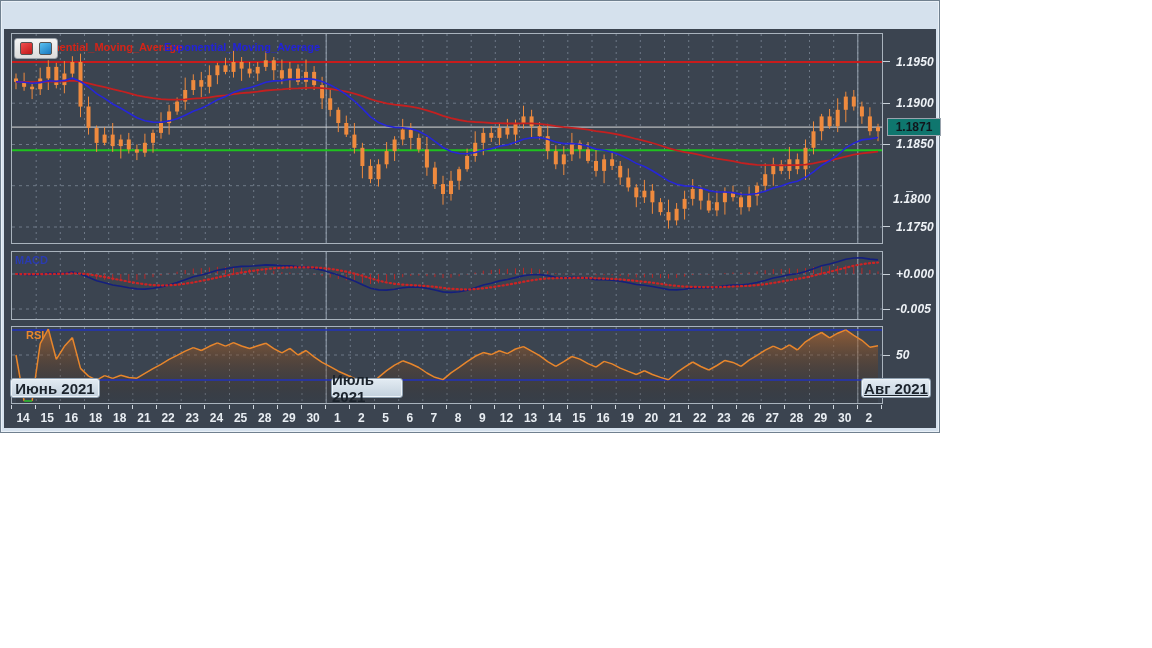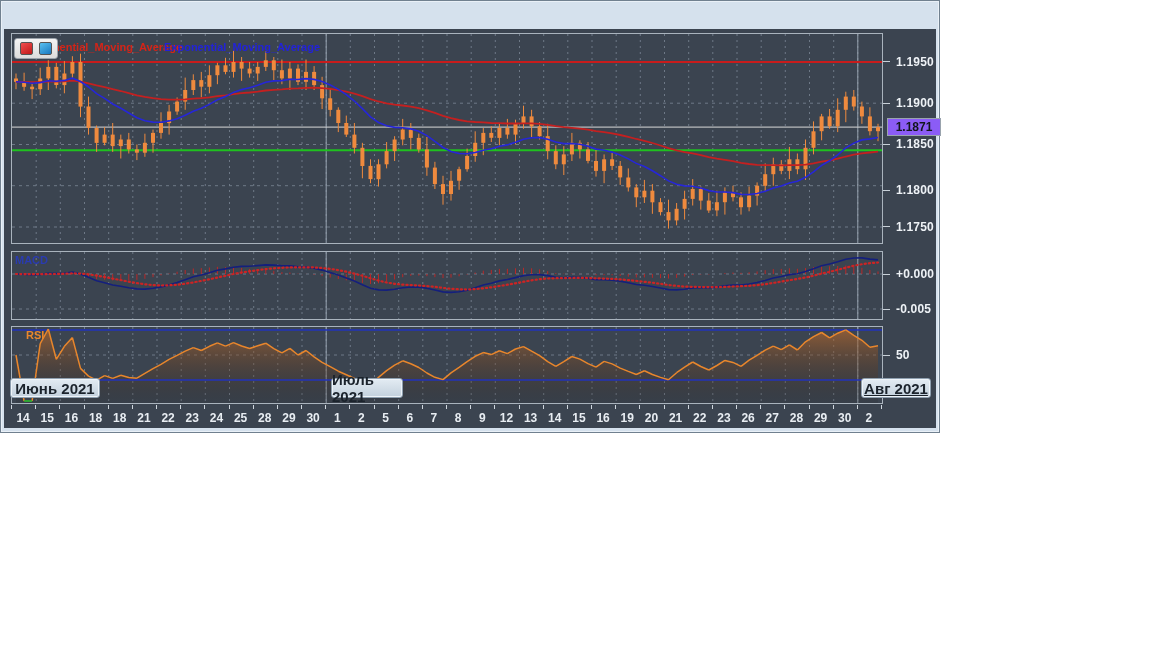--- a/index.html
+++ b/index.html
@@ -37,24 +37,24 @@
 
   .legend-red  { position:absolute; left:14px; top:7px; font-size:11px; font-weight:bold; color:#d42418; z-index:3; white-space:nowrap; }
   .legend-blue { position:absolute; left:152px; top:7px; font-size:11px; font-weight:bold; color:#2222d8; z-index:3; white-space:nowrap; }
   .legend-btns { position:absolute; left:2px; top:4px; width:44px; height:21px; background:linear-gradient(#f4f4f4,#dcdcdc);
     border:1px solid #9aa2aa; border-radius:3px; display:flex; align-items:center; gap:6px; padding-left:5px; z-index:4; }
   .sw { width:13px; height:13px; border-radius:2px; border:1px solid #555; }
   .sw-red  { background:linear-gradient(145deg,#f05050,#c01818); }
   .sw-blue { background:linear-gradient(145deg,#58c0f0,#1878c0); }
 
   .axis-col { position:absolute; left:879px; top:0; width:58px; height:399px; z-index:2; }
-  .ptick { position:absolute; left:0; width:58px; height:16px; display:flex; align-items:center; }
+  .ptick { position:absolute; left:0; width:58px; height:16px; display:flex; align-items:center;font-style:italic; }
   .ptick .dash { width:7px; height:1px; background:#c8d0d8; margin-right:6px; }
   .ptick .txt  { font-size:12px; font-weight:bold; color:#eef2f6; letter-spacing:.2px; }
-  .curprice { position:absolute; left:4px; width:54px; height:18px; background:#8b5cf6; border:1px solid #99a3ad;
+  .curprice { position:absolute; left:4px; width:54px; height:18px; background:#0f766e; border:1px solid #99a3ad;
     display:flex; align-items:center; justify-content:center; font-size:12px; font-weight:bold; color:#11161c; z-index:6; }
 
   .time-axis { position:absolute; left:7px; top:380px; width:872px; height:19px; }
   .tlabel { position:absolute; top:2px; transform:translateX(-50%); font-size:12px; font-weight:bold; color:#e8edf2; }
   .ttick  { position:absolute; top:-4px; width:1px; height:4px; background:#cfd6dd; }
 
   .month-chip { position:absolute; top:349px; height:20px; z-index:7;
     background:linear-gradient(180deg,#e3ecf3,#c3d1dd); border:1px solid #8fa0b0; border-radius:3px;
     display:flex; align-items:center; justify-content:center;
     font-size:15px; font-weight:bold; color:#1b232c; box-shadow:0 0 0 1px #eef4f9 inset; }
@@ -561,21 +561,21 @@
           <span class="txt">1.1950</span>
         </div>
         <div class="ptick" style="top: 66.2175px;">
           <span class="dash"></span>
           <span class="txt">1.1900</span>
         </div>
         <div class="ptick" style="top: 107.468px;">
           <span class="dash"></span>
           <span class="txt">1.1850</span>
         </div>
-        <div class="ptick" style="top: 153px;">
+        <div class="ptick" style="top: 162px; flex-direction: column;">
           <span class="dash"></span>
           <span class="txt">1.1800</span>
         </div>
         <div class="ptick" style="top: 189.968px;">
           <span class="dash"></span>
           <span class="txt">1.1750</span>
         </div>
         <div class="ptick" style="top: 237px;">
           <span class="dash"></span>
           <span class="txt">+0.000</span>

